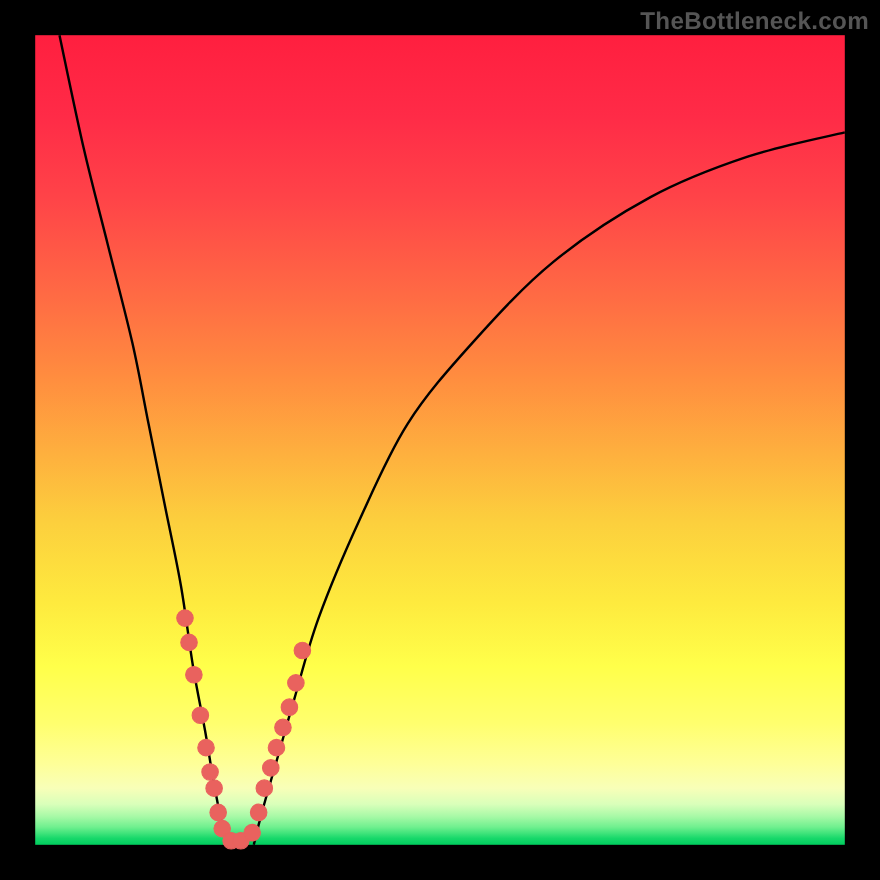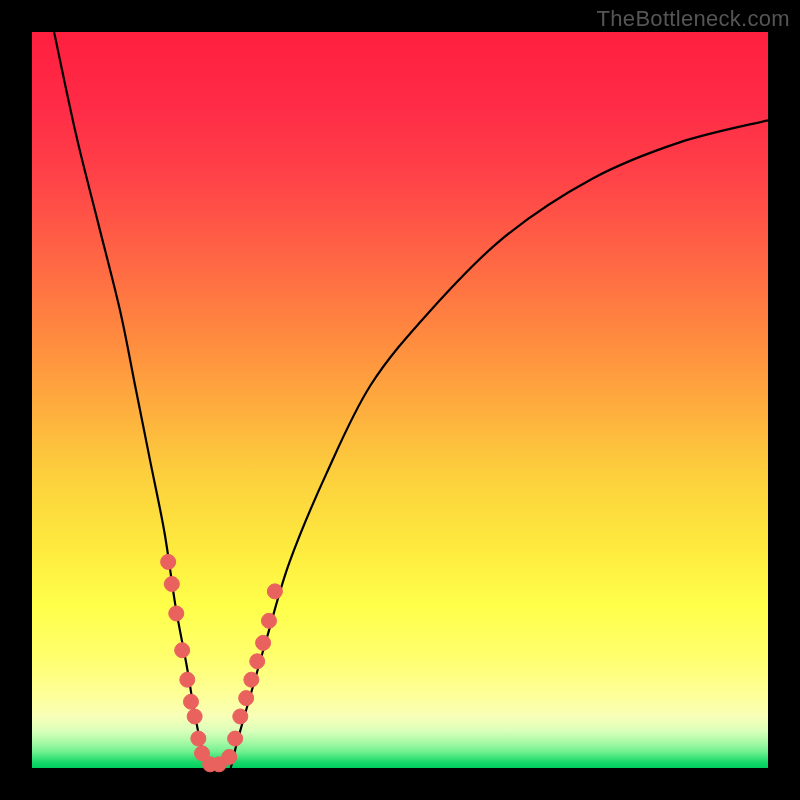--- a/index.html
+++ b/index.html
@@ -47,21 +47,21 @@
       #17d86a 99.2%,
       #00cd5e 100%
     );
   }
   .watermark {
     position: absolute;
     top: 6px;
     right: 10px;
     color: #555;
     font-size: 22px;
-    font-weight: 400;
+    font-weight: 700;
     letter-spacing: 0.3px;
     user-select: none;
     margin-left: 20px;
   }
   svg.curves {
     position: absolute;
     left: 0;
     top: 0;
     width: 736px;
     height: 736px;

